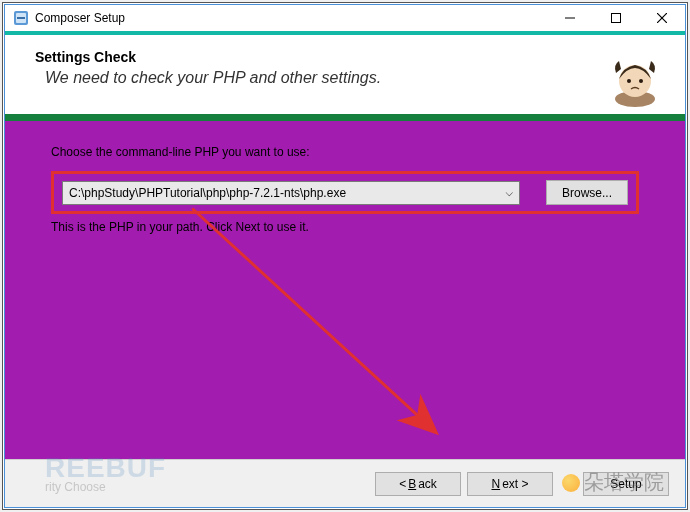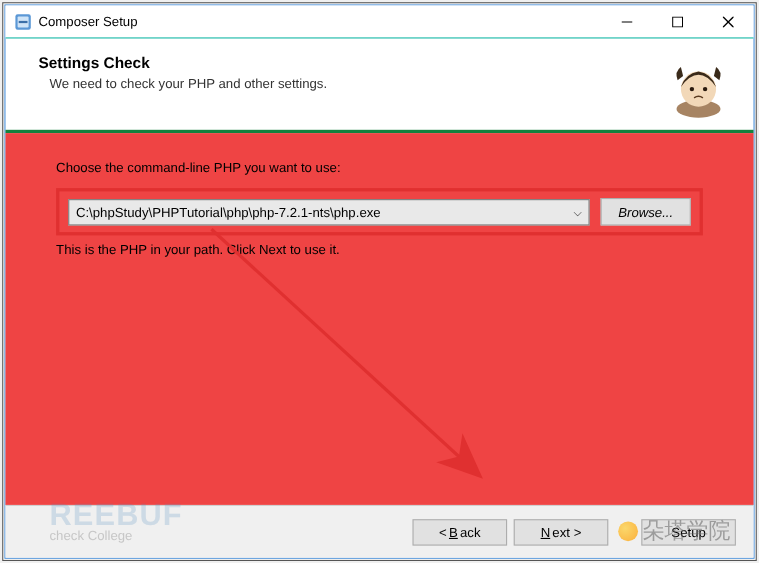--- a/index.html
+++ b/index.html
@@ -25,21 +25,21 @@
       border: 1px solid #4a90d9;
       display: flex;
       flex-direction: column;
     }
     
     .titlebar {
       height: 30px;
       background: #fff;
       display: flex;
       align-items: center;
-      border-bottom: 1px solid #14b8a6;
+      border-bottom: 4px solid #14b8a6;
     }
     .titlebar-icon {
       width: 16px; height: 16px;
       margin: 0 6px 0 8px;
       display: flex; align-items: center; justify-content: center;
     }
     .titlebar-title {
       flex: 1;
       font-size: 12px;
       color: #000;
@@ -48,60 +48,61 @@
     .win-btn {
       width: 46px; height: 100%;
       display: flex; align-items: center; justify-content: center;
       background: transparent;
       border: none;
       cursor: pointer;
     }
     
     .header {
       padding: 14px 24px 10px 30px;
-      border-bottom: 3px solid #15803d;
+      border-bottom: 7px solid #15803d;
       position: relative;
       min-height: 86px;
     }
     .header h1 {
       font-size: 14px;
       font-weight: bold;
       color: #000;
       margin-bottom: 4px;
     }
     .header p {
-      font-size: 12px;
+      font-size: 16px;
       color: #333;
       padding-left: 10px;
+      font-style: italic;
     }
     .header-image {
       position: absolute;
       right: 22px; top: 18px;
       width: 56px; height: 56px;
     }
     
     .body {
       flex: 1;
       padding: 24px 46px 10px 46px;
-      background: #ef4444;
+      background: #a21caf;
       position: relative;
     }
     .body-label {
       font-size: 12px;
       color: #000;
       margin-bottom: 12px;
     }
     .highlight-box {
       border: 3px solid #e03030;
       padding: 6px 8px;
       margin-bottom: 6px;
     }
     .path-row {
       display: flex;
-      gap: 10px;
+      gap: 26px;
       align-items: flex-end;
     }
     .path-select {
       flex: 1;
       height: 24px;
       border: 1px solid #7a7a7a;
       background: #e9e9e9;
       display: flex;
       align-items: center;
       justify-content: space-between;
@@ -111,21 +112,20 @@
     }
     .chev { font-size: 10px; color: #333; }
     .browse-btn {
       height: 25px;
       min-width: 82px;
       border: 1px solid #adadad;
       background: #e1e1e1;
       font-size: 12px;
       cursor: pointer;
       padding: 0 10px;
-      font-style: italic;
     }
     .hint {
       font-size: 12px;
       color: #000;
       margin-top: 2px;
     }
     
     .arrow-svg {
       position: absolute;
       top: 0; left: 0; width: 100%; height: 100%;
@@ -271,18 +271,18 @@
         <span>ext &gt;</span>
     </button>
     <span class="footer-spacer"></span>
     <button class="wiz-btn">Setup</button>
   </div>
 
 </div>
 
 <div class="wm1">
   <span>REEBUF</span>
-  <small>check College</small>
+  <small>rity Choose</small>
 </div>
 <div class="wm2">
   <span class="wm-icon"></span>
   <span>朵塔学院</span>
 </div>
 
 </body></html>

